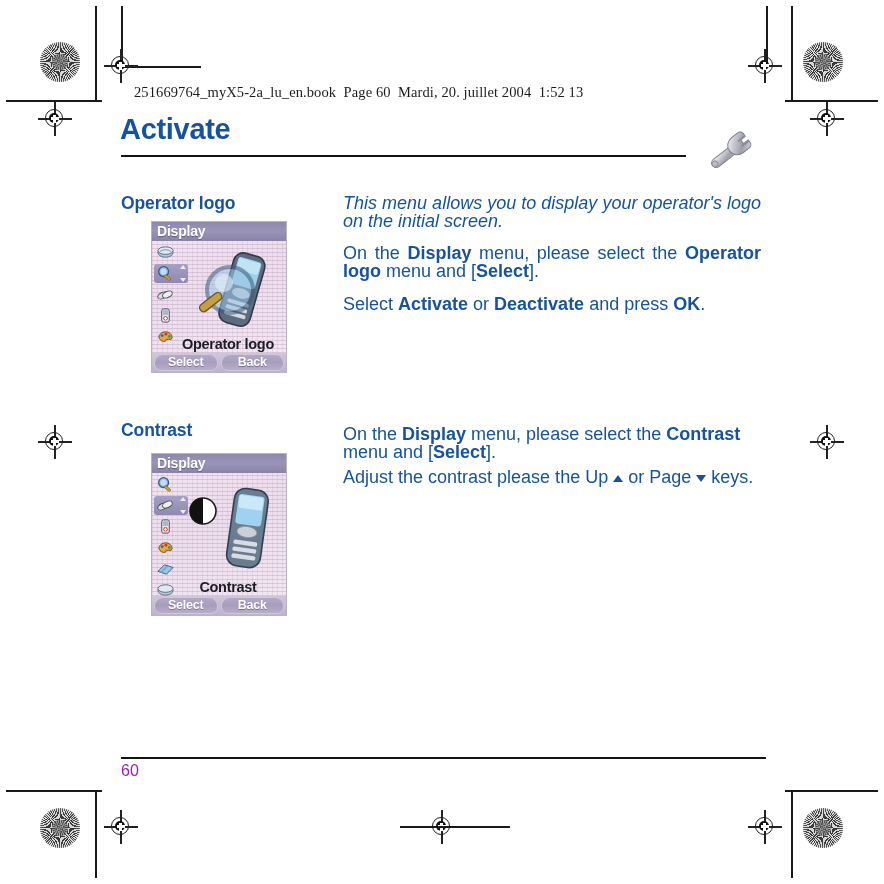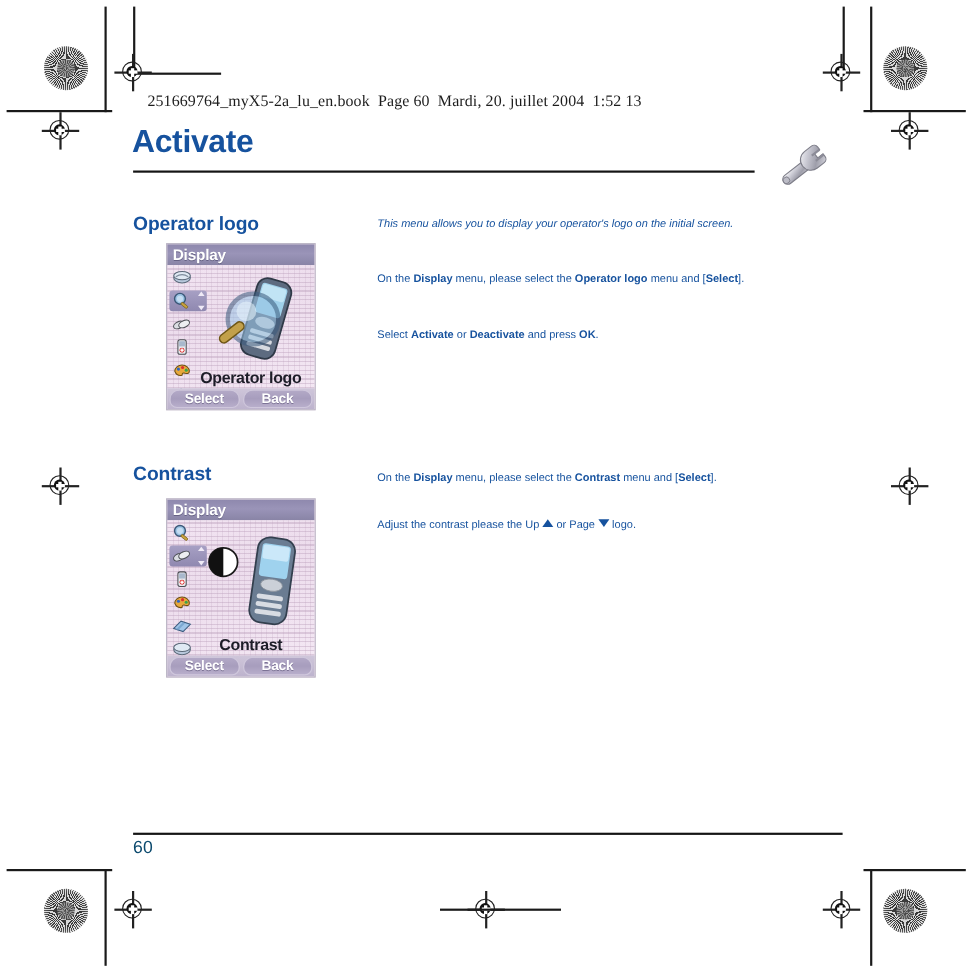--- a/index.html
+++ b/index.html
@@ -240,21 +240,21 @@
     text-align: center;
     line-height: 15px;
     letter-spacing: -0.2px;
     text-shadow: 0 1px 0 rgba(90,82,118,.6);
   }
 
   
   .copy {
     position: absolute;
     color: #16529e;
-    font-size: 10px;
+    font-size: 18px;
     line-height: 17.5px;
   }
   .copy.just { text-align: justify; }
   .copy.ital { font-style: italic; }
   .copy b { font-weight: bold; }
   .tri {
     display: inline-block;
     width: 0; height: 0;
     border-left: 5px solid transparent;
     border-right: 5px solid transparent;
@@ -269,21 +269,21 @@
     top: 757px;
     width: 645px;
     height: 1.6px;
     background: #141414;
   }
   .page-number {
     position: absolute;
     left: 121px;
     top: 762px;
     font-size: 16px;
-    color: #0c4a6e;
+    color: #a21caf;
   }
 </style>
 </head>
 <body>
 
 <div class="page">
 
   <div class="reg-line" style="left:95px; top:6px; width:1.5px; height:96px;"></div>
   <div class="reg-line" style="left:121px; top:6px; width:1.5px; height:60px;"></div>
   <div class="reg-line" style="left:766px; top:6px; width:1.5px; height:60px;"></div>
@@ -577,19 +577,19 @@
       <div class="softkey">Back</div>
     </div>
   </div>
 
 
   <div class="copy" style="left:343px; top:426px; width:430px;">
     <span>On the </span><b>Display</b><span> menu, please select the </span><b>Contrast</b><span> menu and [</span><b>Select</b><span>].</span>
   </div>
 
   <div class="copy" style="left:343px; top:469px; width:430px;">
-    <span>Adjust the contrast please the Up </span><span class="tri up"></span><span> or Page </span><span class="tri down"></span><span> logo.</span>
+    <span>Adjust the contrast please the Up </span><span class="tri up"></span><span> or Page </span><span class="tri down"></span><span> keys.</span>
   </div>
 
   <div class="footer-rule"></div>
   <div class="page-number">60</div>
 
 </div>
 
 </body></html>

